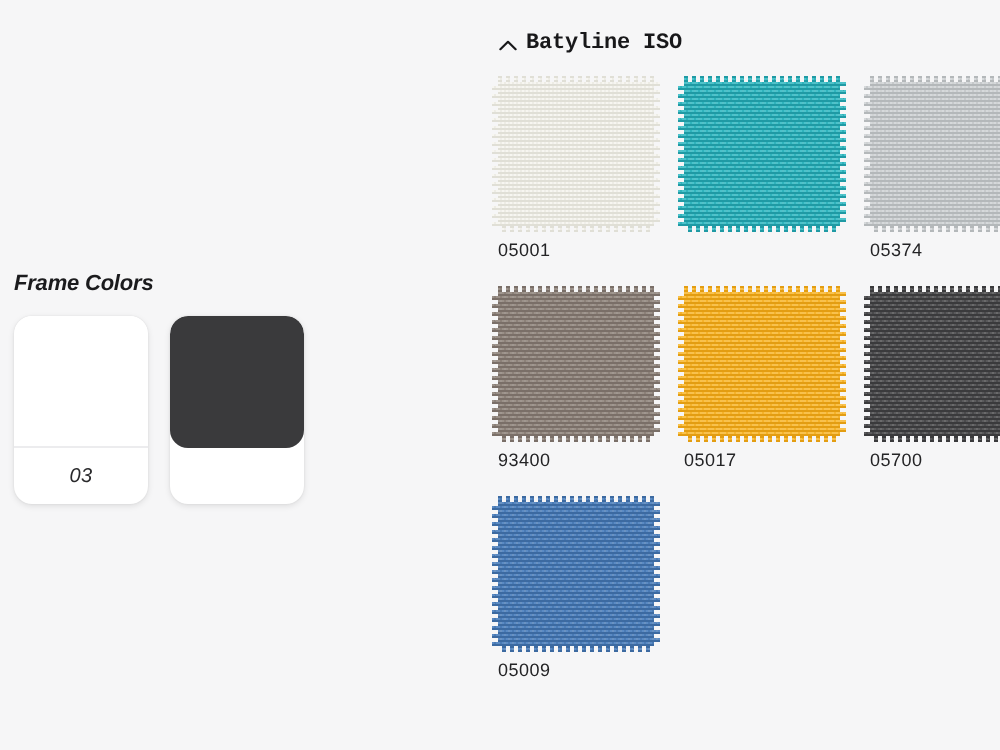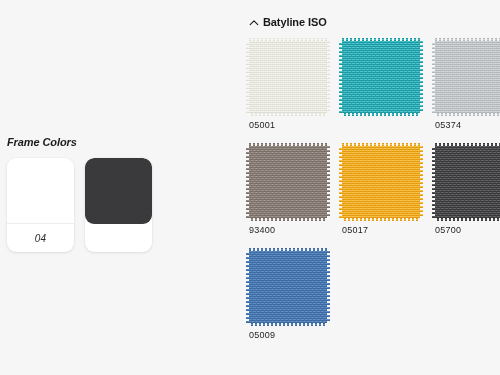--- a/index.html
+++ b/index.html
@@ -82,20 +82,21 @@
     left: 249px;
     top: 16px;
     width: 244px;
   }
   #fabric-header {
     display: flex;
     align-items: center;
     gap: 5px;
     cursor: pointer;
     margin-bottom: 12px;
+    font-family: Liberation Mono, monospace;
   }
   #fabric-chevron {
     width: 9px;
     height: 9px;
     display: block;
     flex: 0 0 auto;
   }
   #fabric-chevron svg { display: block; }
   #fabric-title {
     font-size: 11px;
@@ -175,21 +176,21 @@
 </head>
 <body style="background: rgb(246, 246, 247);">
 
 <div id="stage">
 
   <section id="frame-panel">
     <h2 id="frame-title">Frame Colors</h2>
     <div id="frame-cards">
         <div class="frame-card">
           <div class="frame-swatch is-light" style="background-color: rgb(255, 255, 255);"></div>
-          <div class="frame-code">04</div>
+          <div class="frame-code">03</div>
         </div>
         <div class="frame-card">
           <div class="frame-swatch" style="background-color: rgb(58, 58, 60);"></div>
         </div>
       </div>
   </section>
 
   <section id="fabric-panel">
     <div id="fabric-header">
       <span id="fabric-chevron">

